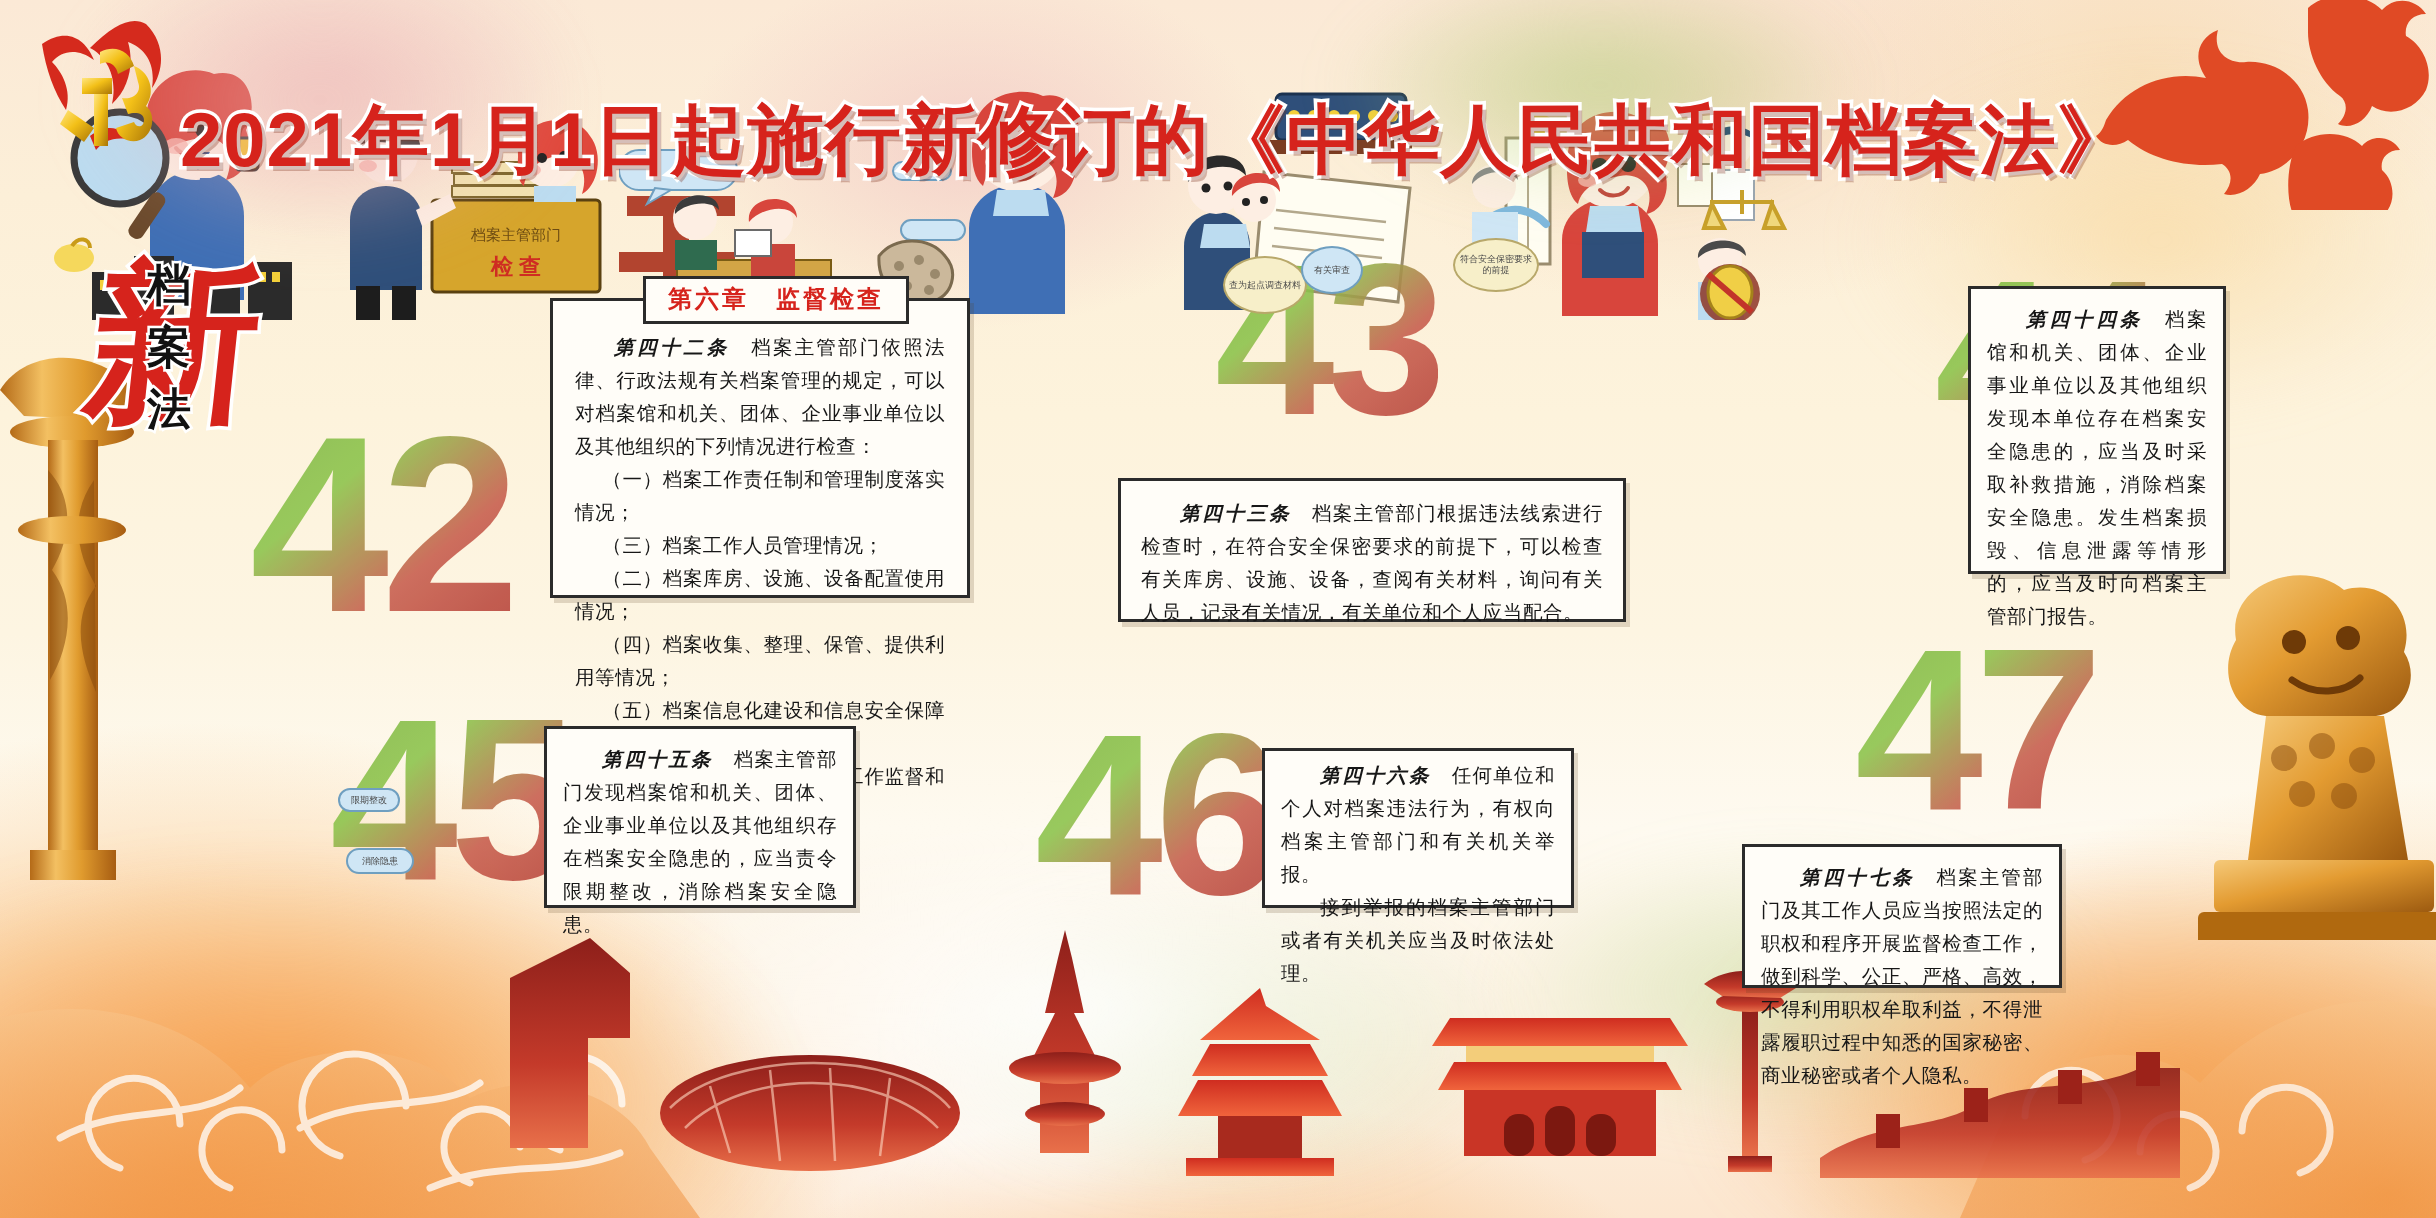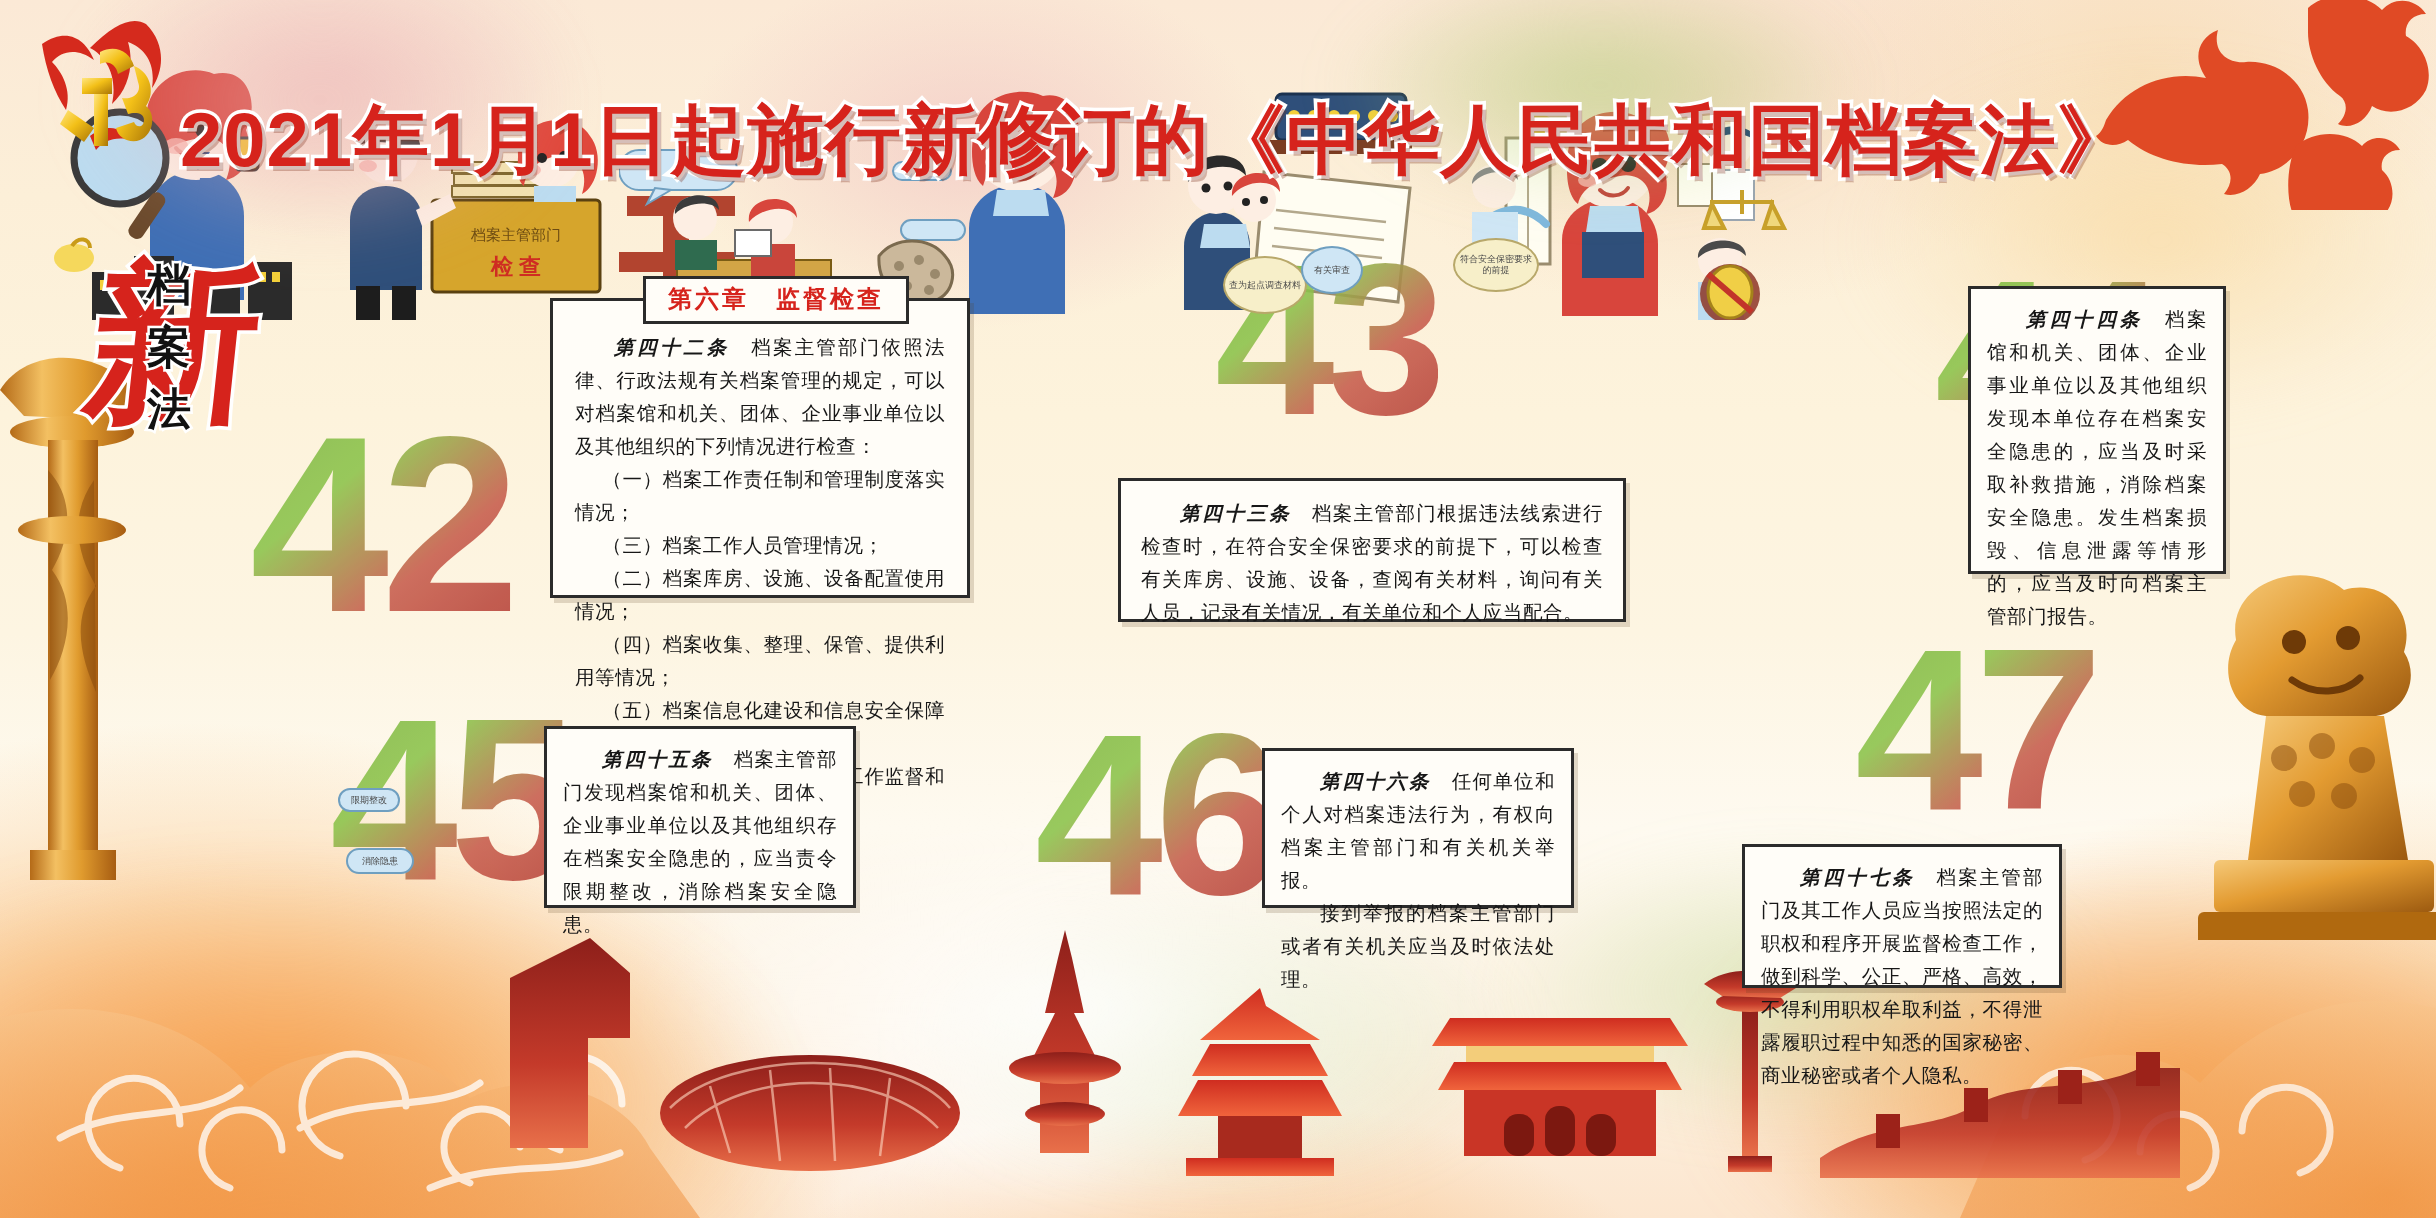--- a/index.html
+++ b/index.html
@@ -131,21 +131,21 @@
     color:#d6231c;font-weight:bold;font-size:24px;letter-spacing:3px;
     white-space:nowrap;
     font-family:"Liberation Sans","DejaVu Sans",sans-serif;
   }
 
   
   #box42{left:550px;top:298px;width:420px;height:300px;padding:30px 22px 14px;}
   #box43{left:1118px;top:478px;width:508px;height:144px;padding:16px 20px;}
   #box44{left:1968px;top:286px;width:258px;height:288px;padding:14px 16px;}
   #box45{left:544px;top:726px;width:312px;height:182px;padding:14px 16px;}
-  #box46{left:1262px;top:748px;width:312px;height:160px;padding:14px 16px;}
+  #box46{left:1262px;top:748px;width:312px;height:160px;padding:8px 16px;}
   #box47{left:1742px;top:844px;width:320px;height:144px;padding:14px 16px;}
 
   
   .cartoon{position:absolute;pointer-events:none;}
   .c42{left:270px;top:250px;width:300px;height:320px;}
   .c43{left:1215px;top:262px;width:310px;height:230px;}
   .c44{left:1740px;top:352px;width:250px;height:210px;}
   .c45{left:320px;top:700px;width:280px;height:250px;}
   .c46{left:1020px;top:700px;width:310px;height:250px;}
   .c47{left:1750px;top:618px;width:330px;height:240px;}

